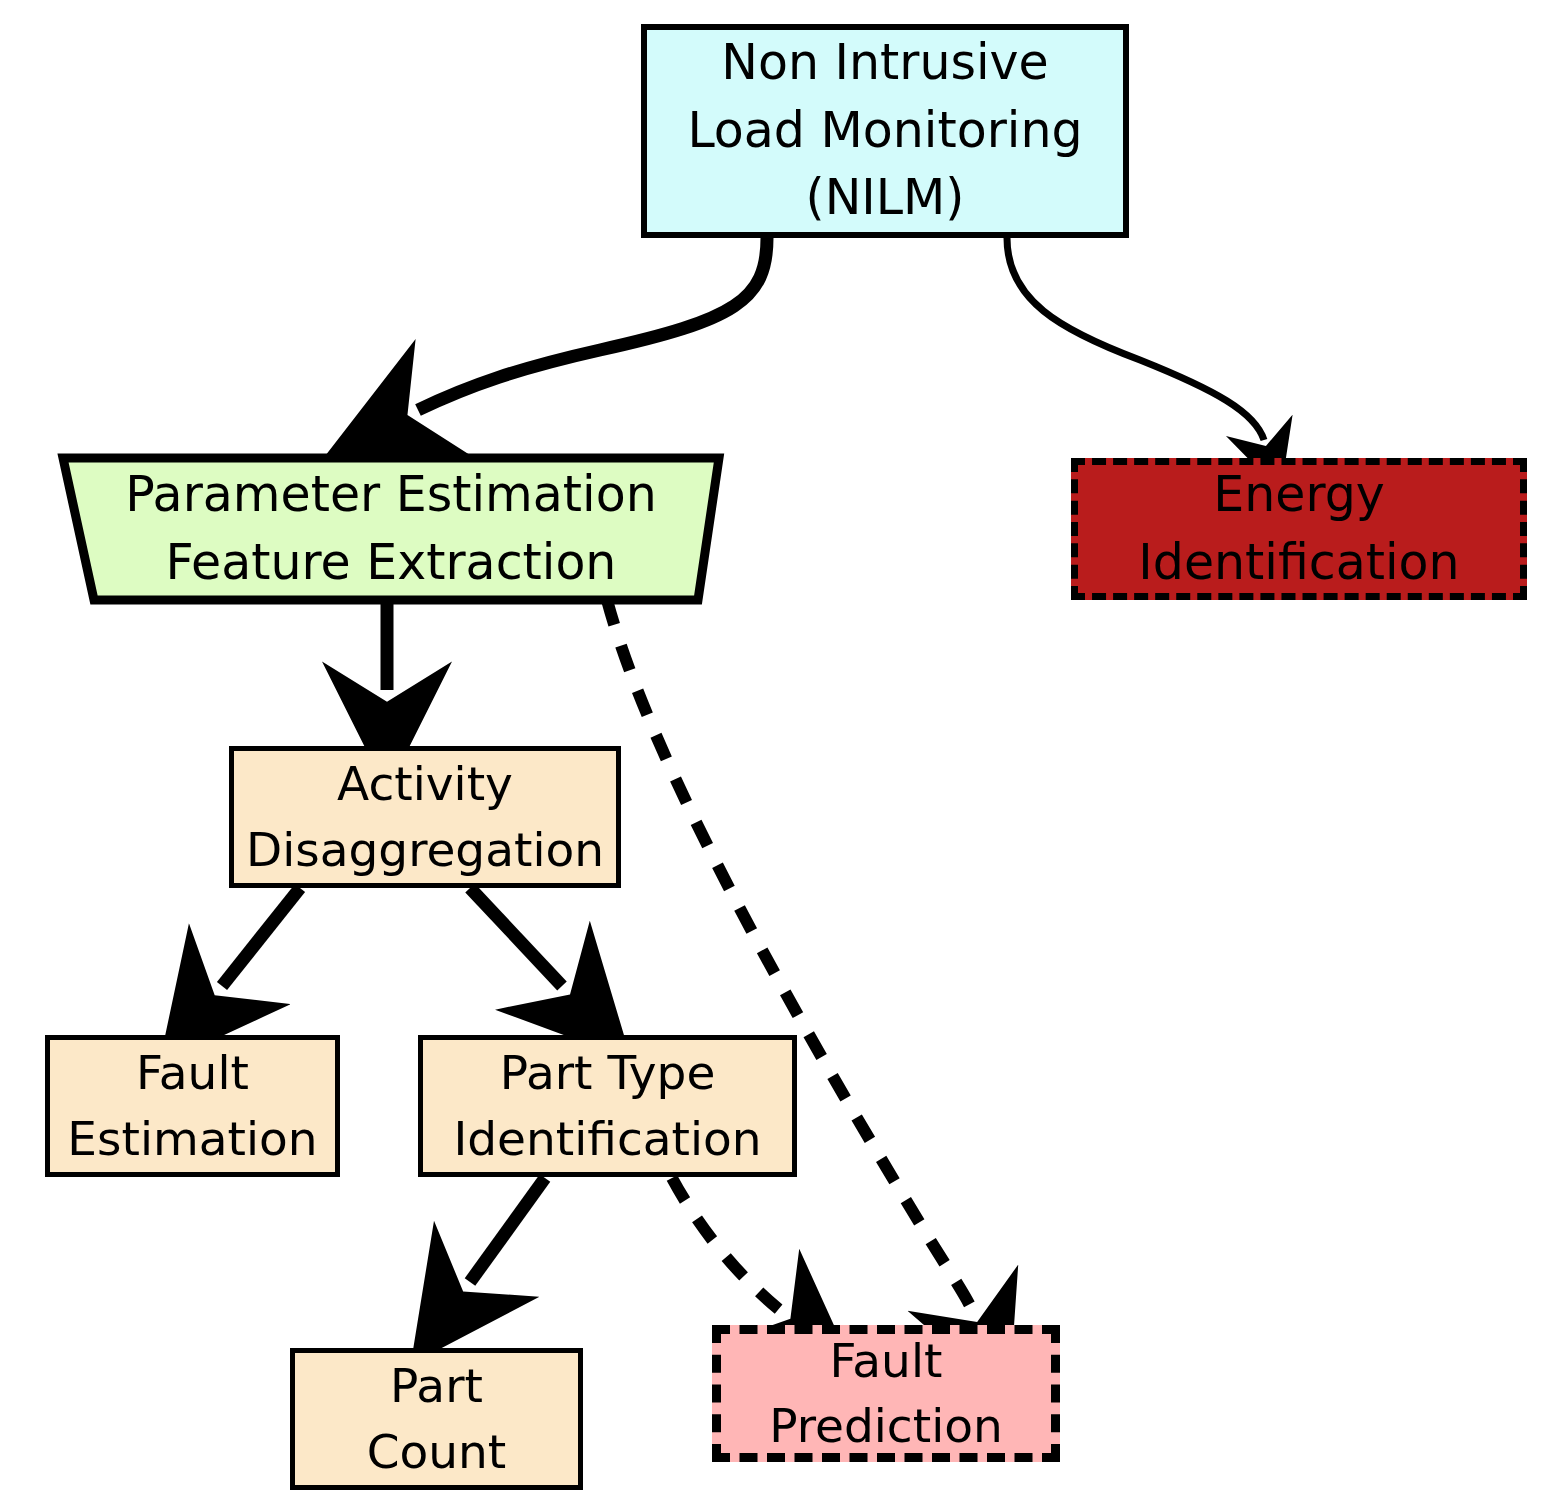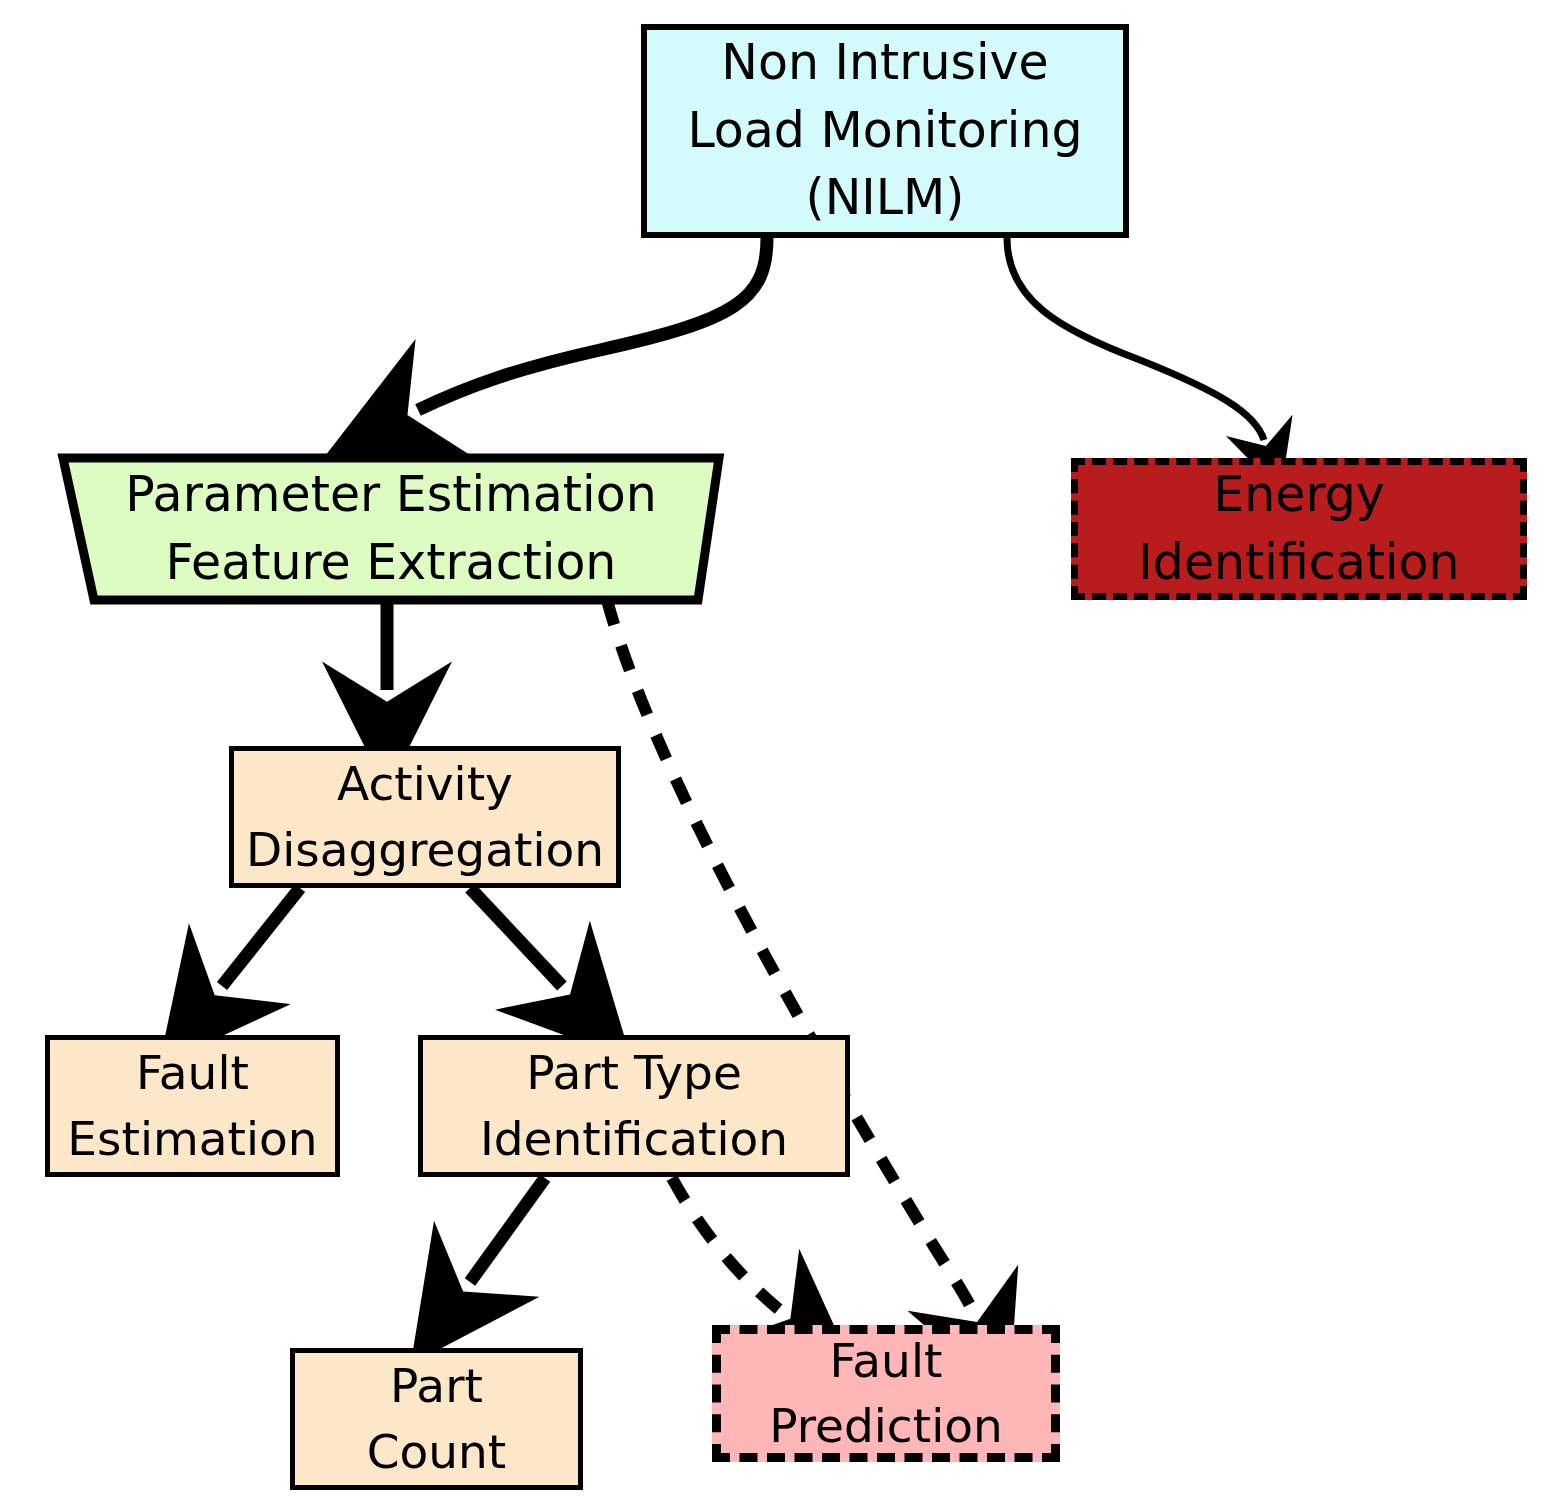--- a/index.html
+++ b/index.html
@@ -94,21 +94,21 @@
   <div class="node peach" style="left:193px;top:746px;width:392px;height:142px;font-size:47px;flex-direction:column;margin-left:36px;">
     <span class="lbl">Activity</span>
     <span class="lbl">Disaggregation</span>
   </div>
 
   <div class="node peach" style="left:45px;top:1035px;width:295px;height:142px;font-size:47px;flex-direction:column;">
     <span class="lbl overflow-txt">Fault</span>
     <span class="lbl overflow-txt">Estimation</span>
   </div>
 
-  <div class="node peach" style="left:418px;top:1035px;width:432px;height:142px;font-size:47px;flex-direction:column;">
+  <div class="node peach" style="left:418px;top:1035px;width:379px;height:142px;font-size:47px;flex-direction:column;">
     <span class="lbl overflow-txt">Part Type</span>
     <span class="lbl overflow-txt">Identification</span>
   </div>
 
   <div class="node peach" style="left:290px;top:1348px;width:293px;height:142px;font-size:47px;flex-direction:column;">
     <span class="lbl">Part</span>
     <span class="lbl">Count</span>
   </div>
 
   <div class="node pinkdash" style="left:712px;top:1325px;width:348px;height:137px;font-size:47px;flex-direction:column;">

